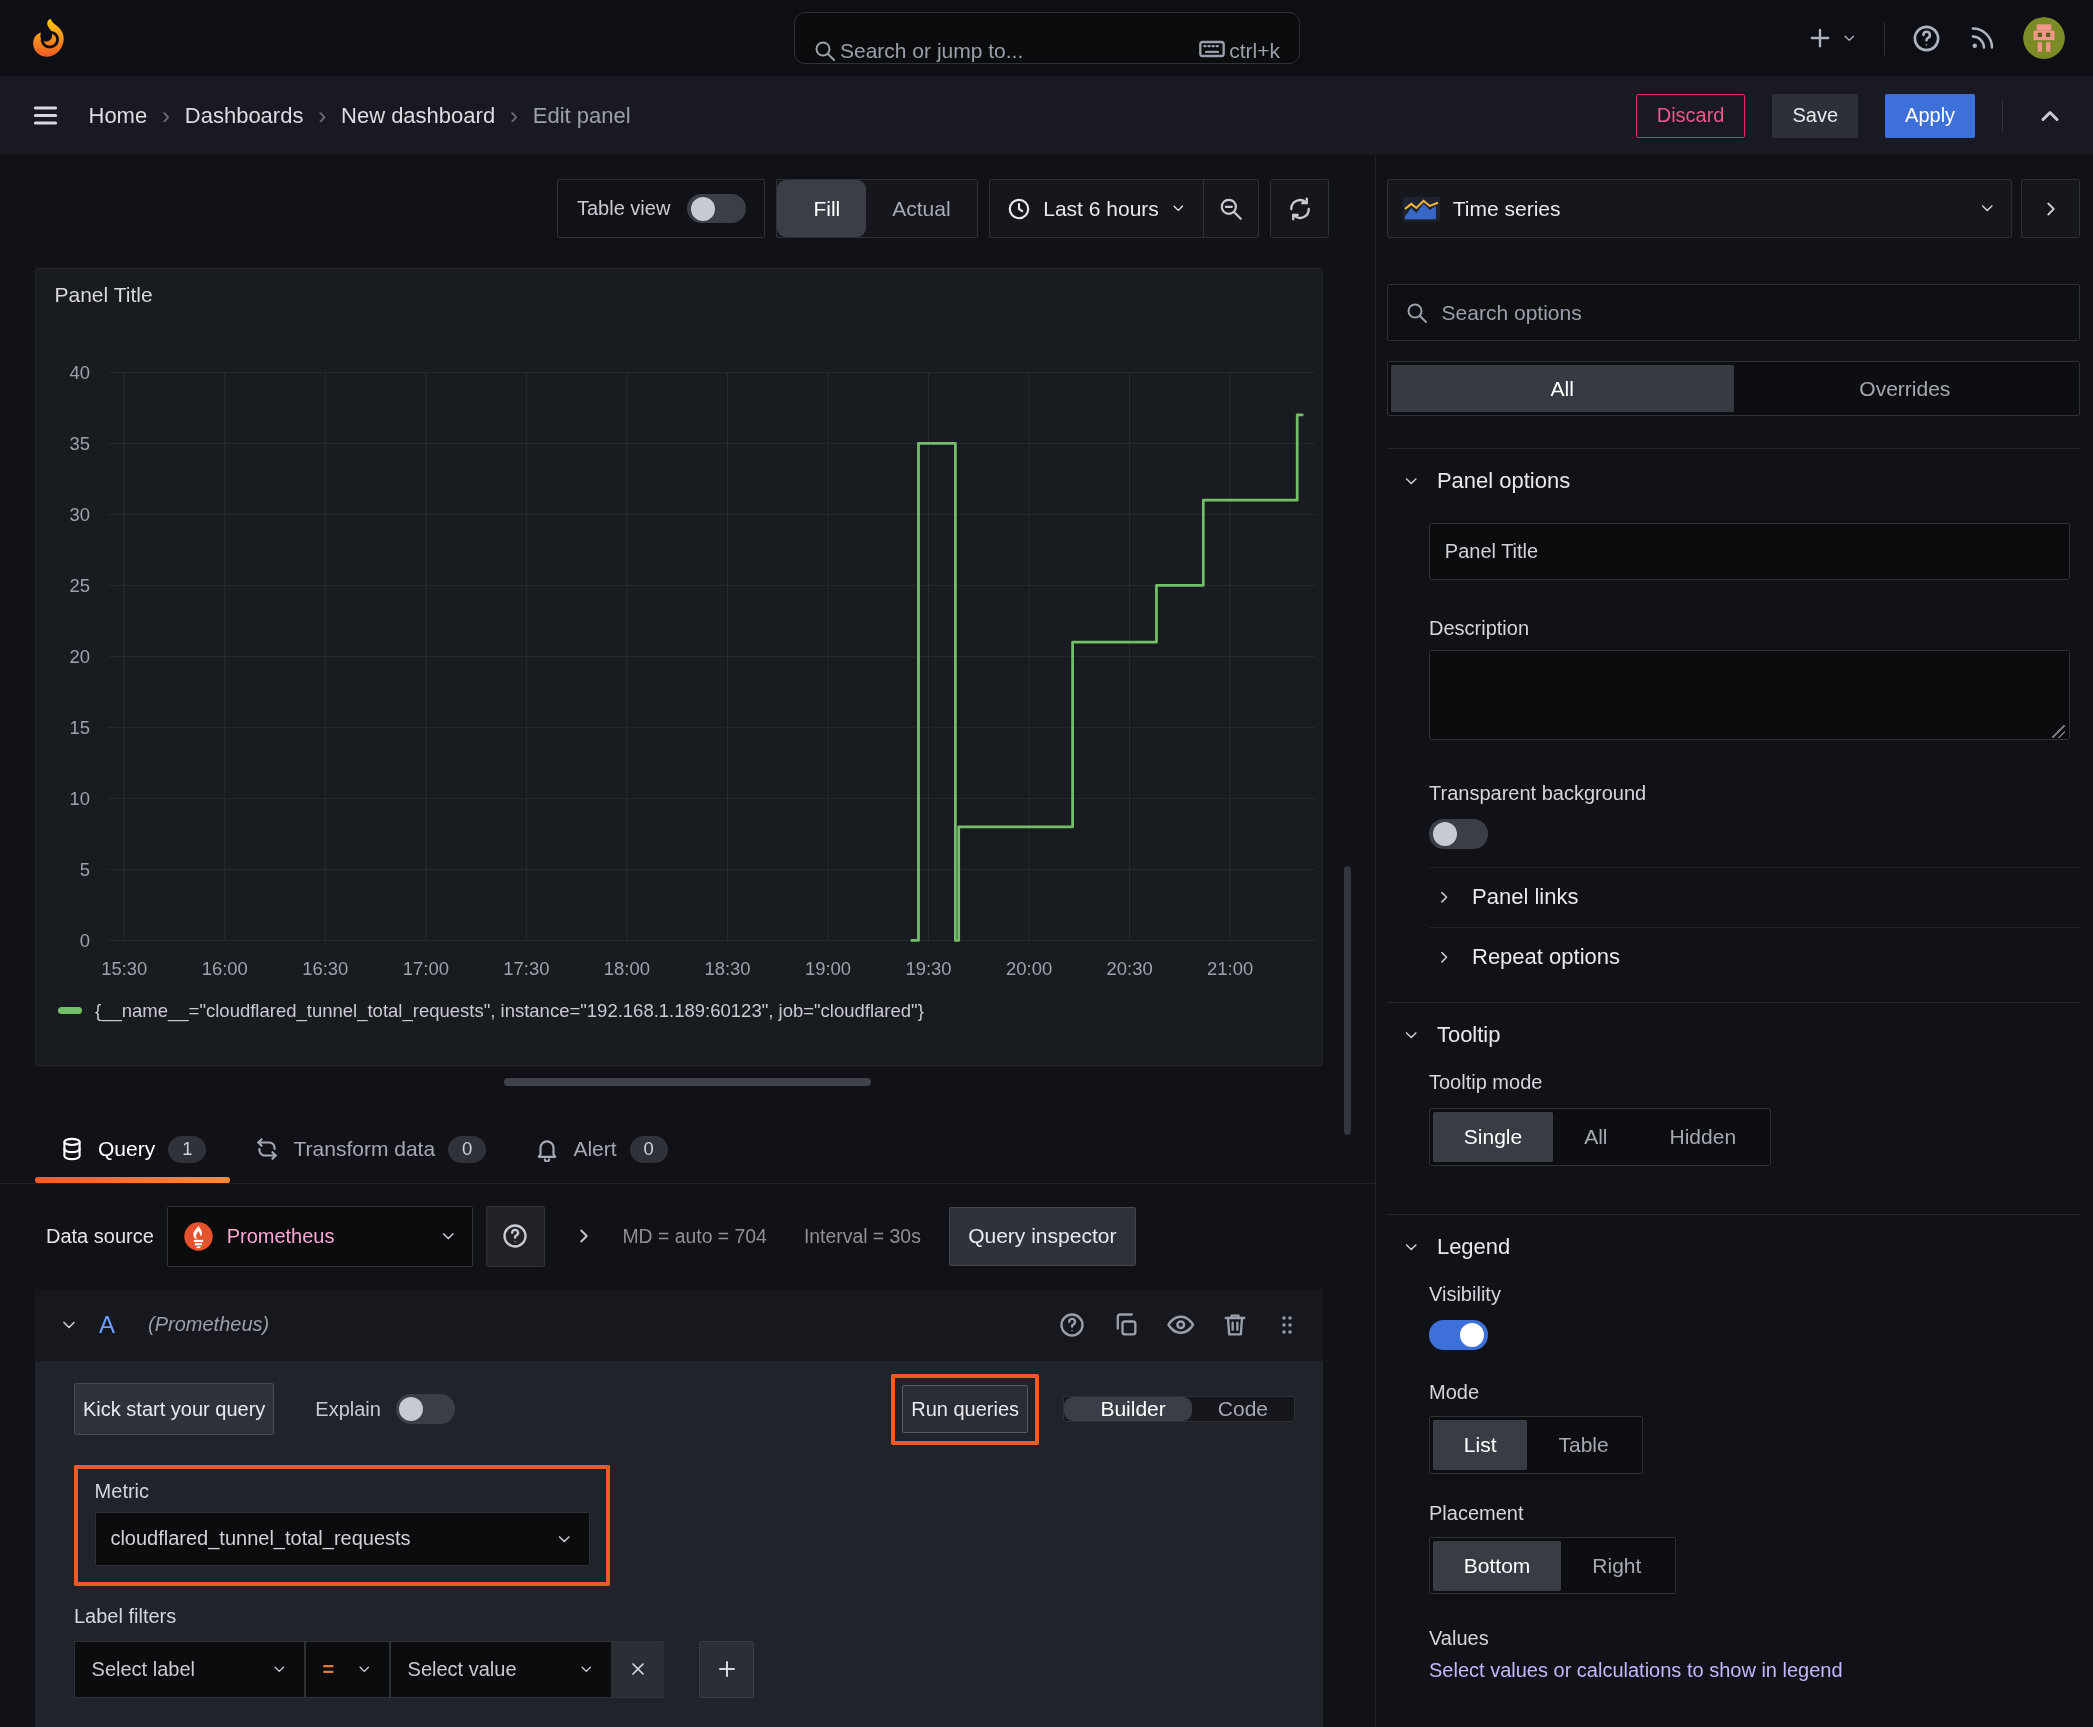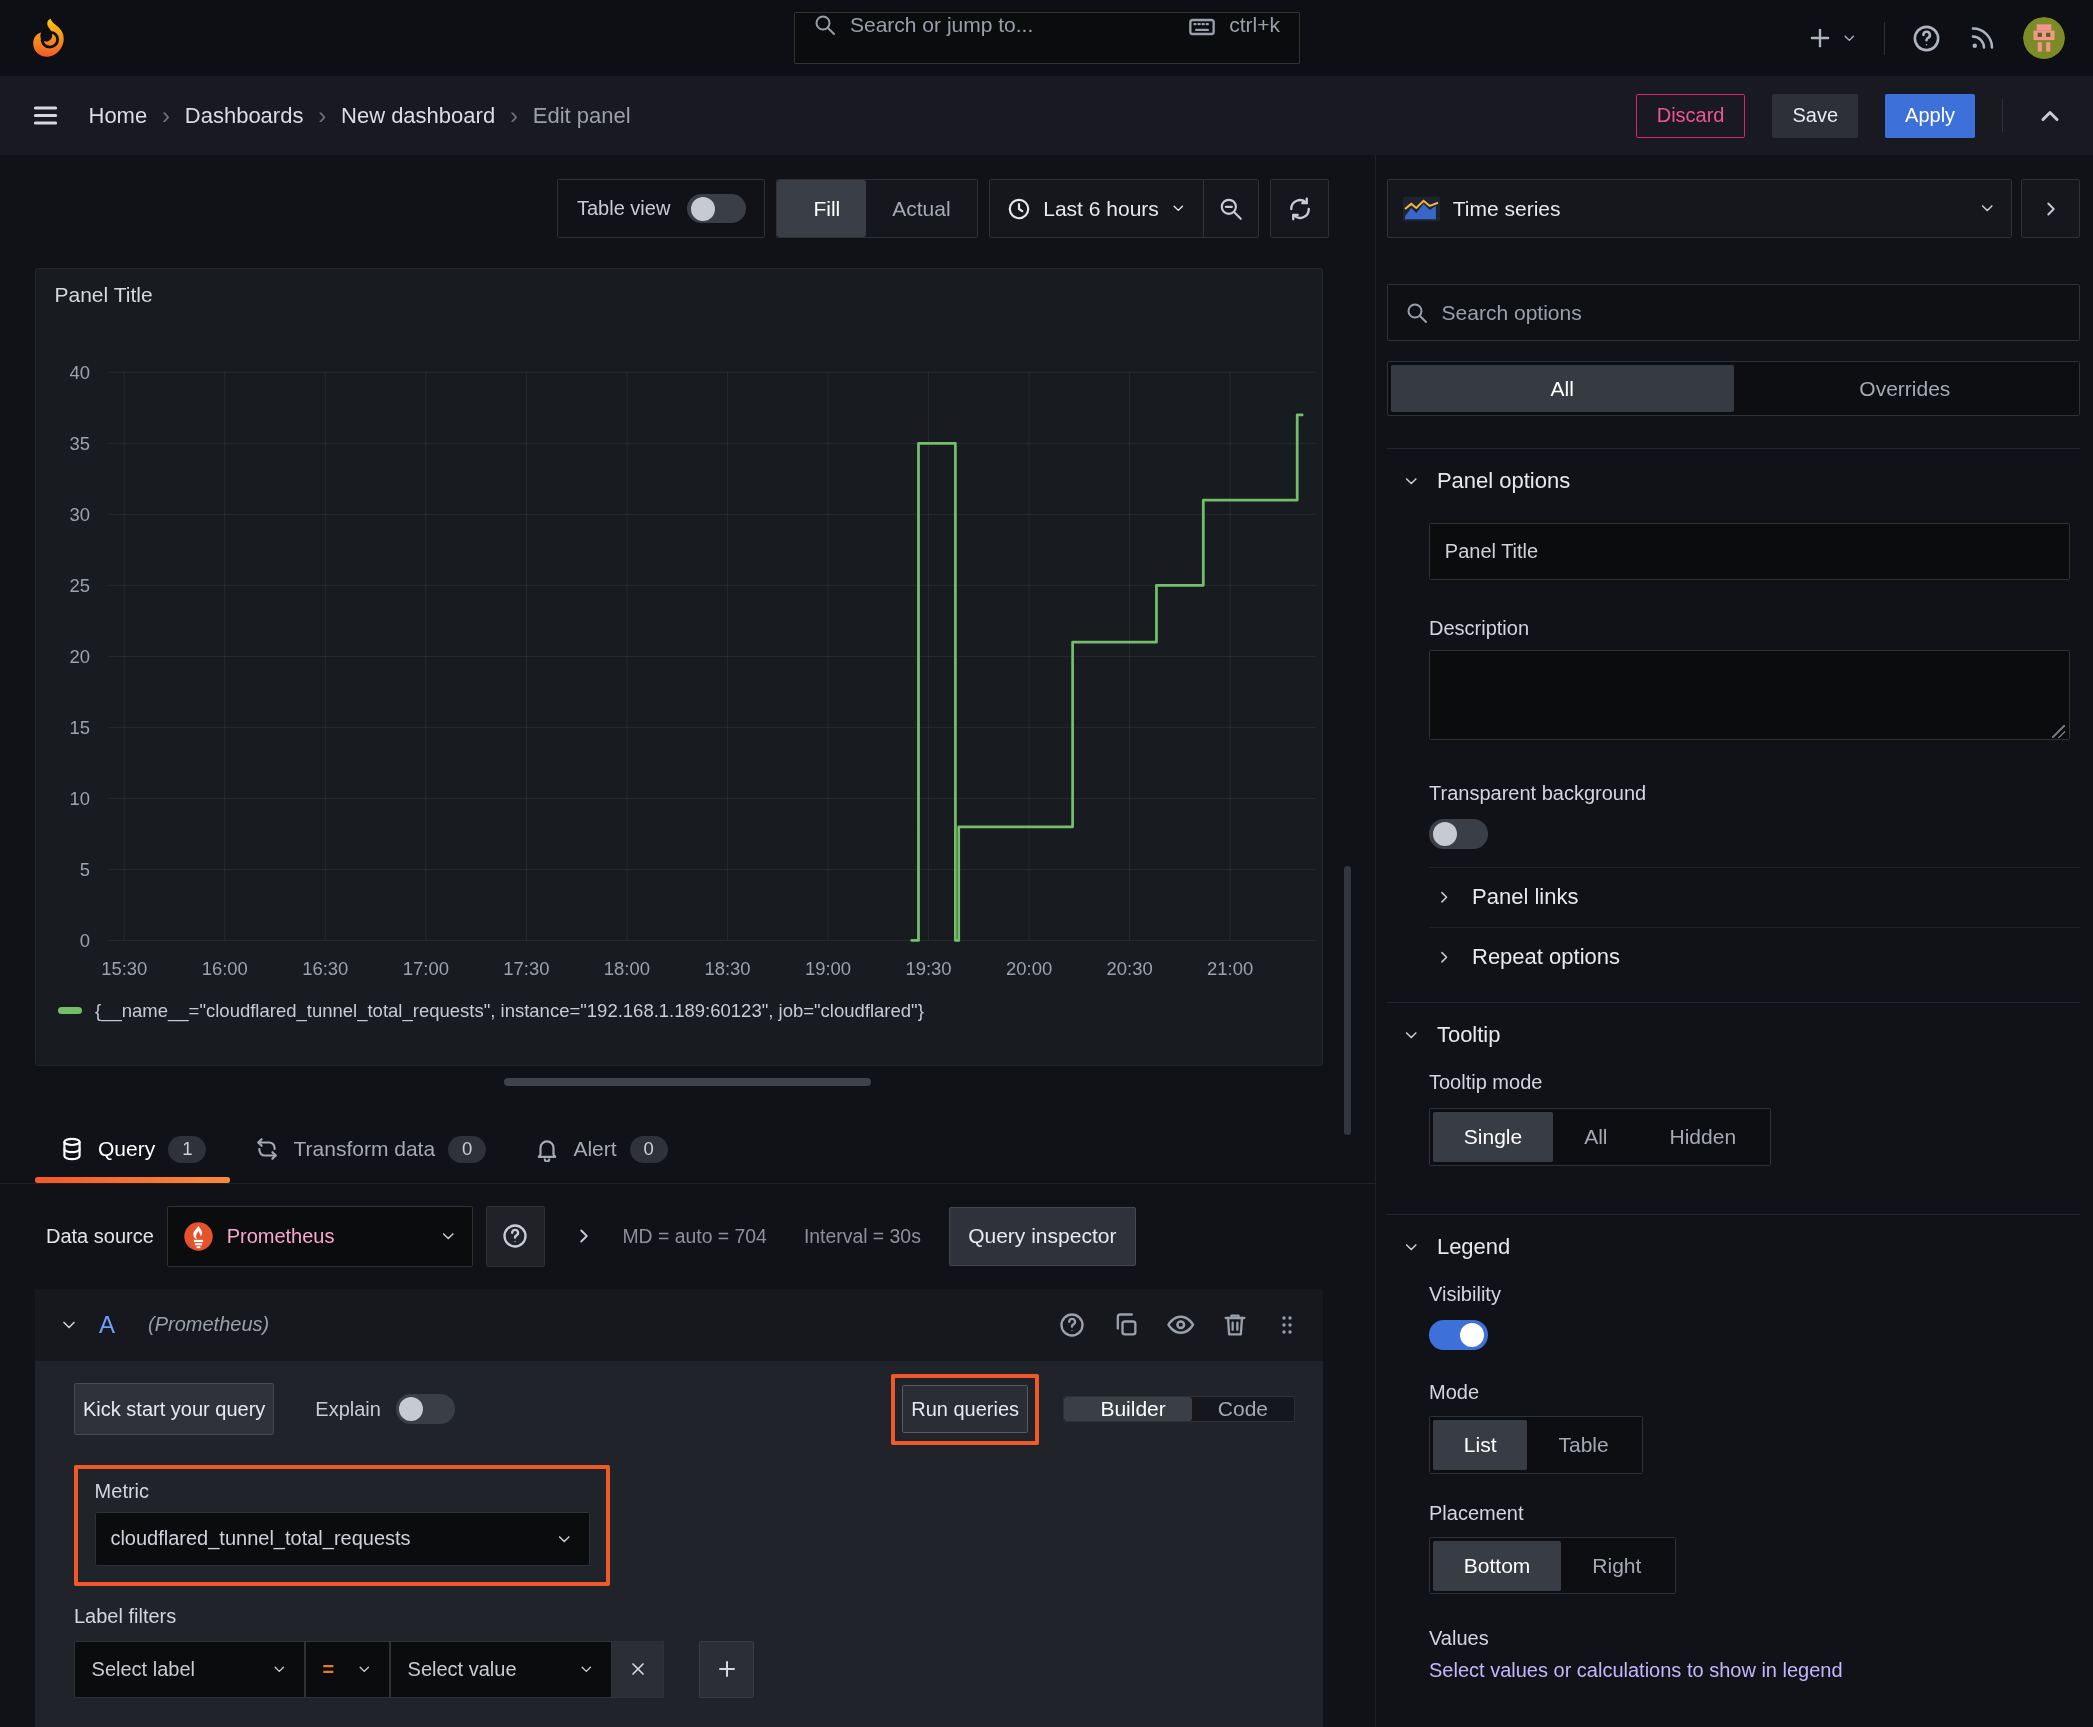--- a/index.html
+++ b/index.html
@@ -11,22 +11,22 @@
     font-size:20px;
   }
   svg { display:block; }
   .ico { stroke:currentColor; fill:none; stroke-width:2; stroke-linecap:round; stroke-linejoin:round; }
 
   
   .topnav { height:76px; background:#0e0f14; display:flex; align-items:center; padding:0 28px; position:relative; }
   .logo { width:44px; height:44px; }
   .searchbox {
     position:absolute; left:50%; transform:translateX(-50%);
-    width:506px; height:52px; background:#0b0c0e; border:0.9px solid #2c3235; border-radius:1px;
-    display:flex; align-items:flex-start; gap:13px; padding:0 18.5px; color:#9aa0ab; font-size:21px;
+    width:506px; height:52px; background:#0b0c0e; border:0.9px solid #2c3235; border-radius:11px;
+    display:flex; align-items:flex-end; gap:3px; padding:0 18.5px; color:#9aa0ab; font-size:21px;
   }
   .searchbox .grow { flex:1; }
   .nav-right { margin-left:auto; display:flex; align-items:center; gap:26px; color:#aeb4bf; }
   .new-btn { display:flex; align-items:center; gap:7.4px; cursor:pointer; }
   .vdiv { width:0.9px; height:33px; background:#2c3235; }
   .avatar { width:42px; height:42px; border-radius:50%; overflow:hidden; }
 
   
   .crumbbar { height:79px; background:#191a21; display:flex; align-items:center; padding:0 29.5px; gap:28px; }
   .burger { color:#d8d9df; }
@@ -48,21 +48,21 @@
 
   
   .main-toolbar { display:flex; justify-content:flex-end; align-items:stretch; gap:11px; margin:24px 46px 0 0; height:59px; }
   .tv-box { border:0.9px solid #2c3235; border-radius:1.8px; display:flex; align-items:center; gap:16.6px; padding:0 18.5px; color:#c9cbd3; }
   .toggle { width:59px; height:29.5px; border-radius:14.8px; background:#3a3f47; position:relative; cursor:pointer; flex:none; }
   .toggle::after { content:""; position:absolute; width:24px; height:24px; border-radius:50%; background:#c7cad1; top:2.8px; left:3.7px; }
   .toggle.on { background:#3d71d9; }
   .toggle.on::after { left:auto; right:3.7px; background:#fff; }
   .seg-group { border:0.9px solid #2c3235; border-radius:1.8px; background:#16171d; display:inline-flex; align-items:stretch; padding:0; }
   .seg { display:flex; align-items:center; justify-content:center; padding:0 26px; color:#a5a9b3; font-size:21px; cursor:pointer; }
-  .seg.active { background:#3a3f47; color:#ffffff; border-radius:3px;padding-left:36px; }
+  .seg.active { background:#3a3f47; color:#ffffff; border-radius:9px;padding-left:36px; }
   .timerange { border:0.9px solid #2c3235; border-radius:1.8px; background:#16171d; display:flex; align-items:stretch; }
   .tr-main { display:flex; align-items:center; gap:11px; padding:0 16.6px; color:#e7e9ee; font-size:21px; cursor:pointer; }
   .tr-zoom { width:55px; border-left:0.9px solid #2c3235; display:grid; place-items:center; color:#c9ccd2; cursor:pointer; }
   .icon-btn { width:59px; border:0.9px solid #2c3235; border-radius:1.8px; background:#16171d; display:grid; place-items:center; color:#c9ccd2; cursor:pointer; }
 
   
   .panel { margin:29.5px 0 0 35px; width:1288px; height:798px; background:#181b1f; border:0.9px solid #25262b; border-radius:2.8px; position:relative; }
   .panel-title { position:absolute; top:14.8px; left:18.5px; font-size:21px; font-weight:500; color:#d8d9df; }
   .chart-svg { position:absolute; inset:0; font-family:inherit; }
   .legend-row { position:absolute; left:22px; top:731px; display:flex; align-items:center; gap:13px; font-size:18.5px; color:#c9cad3; }

